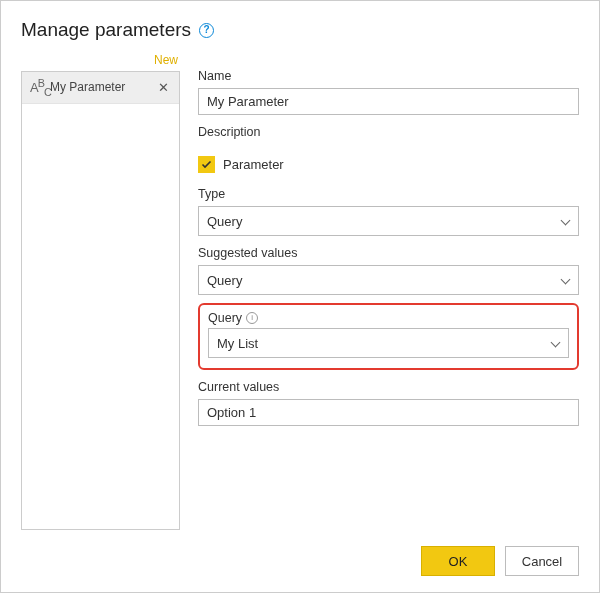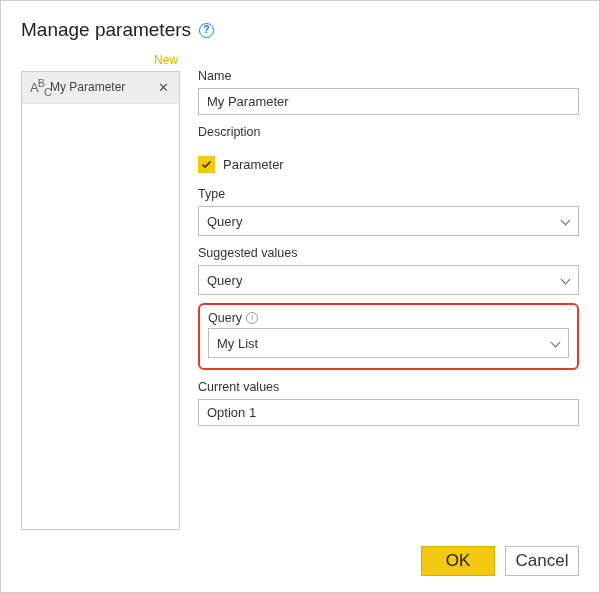--- a/index.html
+++ b/index.html
@@ -188,21 +188,21 @@
     justify-content: flex-end;
     gap: 10px;
     padding-top: 16px;
   }
   .btn {
     min-width: 74px;
     height: 30px;
     border: 1px solid #bcbcbc;
     background: #fff;
     font-family: inherit;
-    font-size: 17px;
+    font-size: 13px;
     color: #333;
     cursor: pointer;
   }
   .btn.primary {
     background: #f2c811;
     border-color: #d8b000;
     color: #222;
   }
 </style>
 </head>

